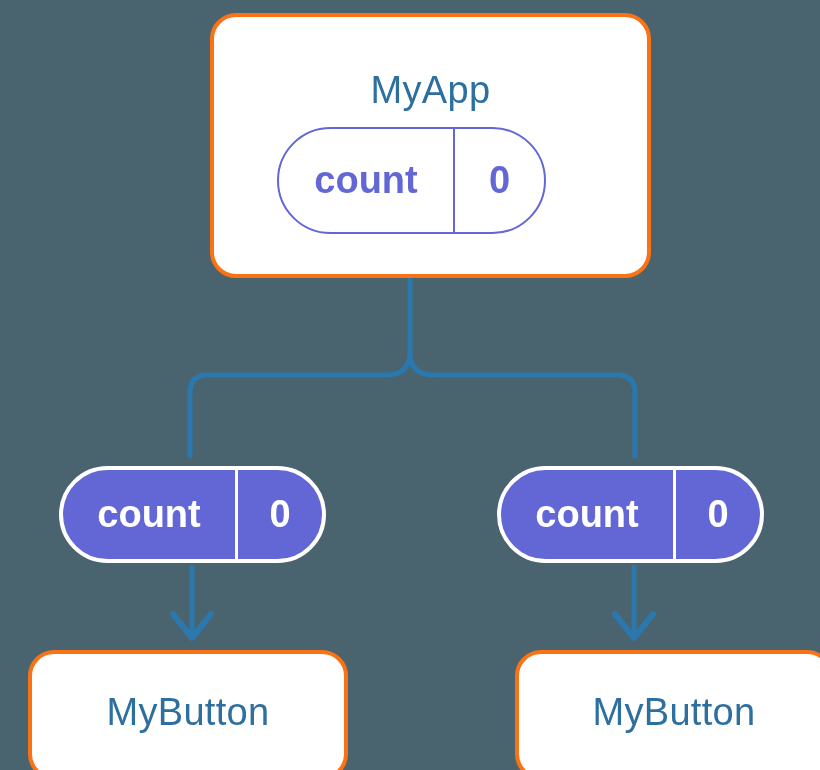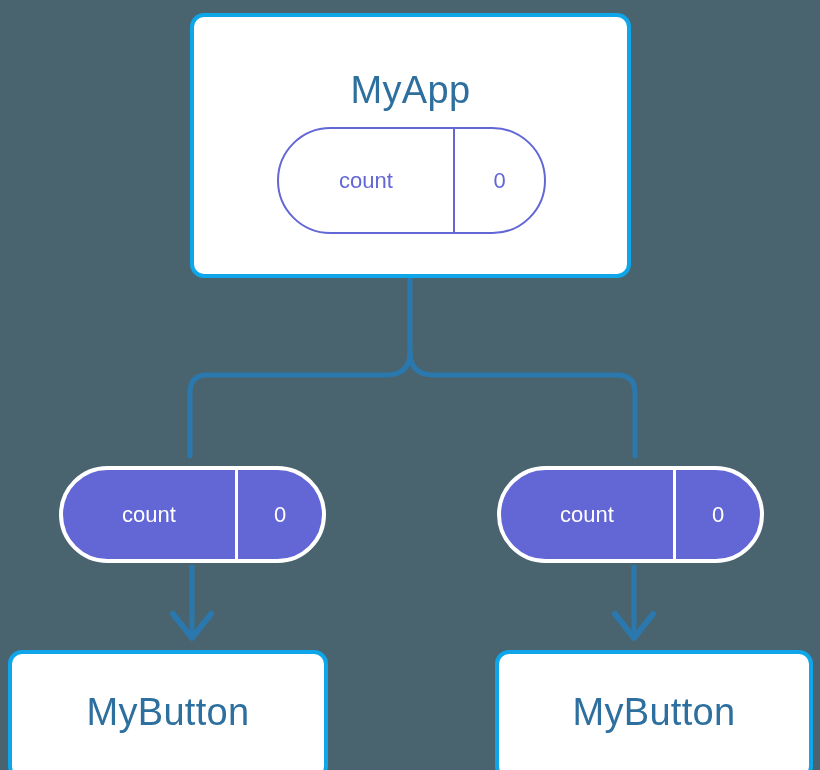--- a/index.html
+++ b/index.html
@@ -24,24 +24,25 @@
     top: 0;
     width: 820px;
     height: 770px;
     pointer-events: none;
   }
 
   
   .comp-box {
     position: absolute;
     background: #ffffff;
-    border: 4px solid #0ea5e9;
-    border-radius: 14px;
+    border: 4px solid #f97316;
+    border-radius: 26px;
     box-sizing: border-box;
     z-index: 3;
+    margin-left: 20px;
   }
   .comp-title {
     color: #2d6f9e;
     font-size: 38px;
     letter-spacing: 0.3px;
     text-align: center;
     white-space: nowrap;
   }
 
   #box-myapp {
@@ -77,23 +78,24 @@
     display: flex;
     align-items: stretch;
     box-sizing: border-box;
     z-index: 4;
   }
   .pill-key,
   .pill-val {
     display: flex;
     align-items: center;
     justify-content: center;
-    font-size: 22px;
+    font-size: 38px;
     box-sizing: border-box;
     white-space: nowrap;
+    font-weight: bold;
   }
 
   
   #pill-myapp {
     left: 277px;
     top: 127px;
     width: 269px;
     height: 107px;
     border: 2px solid #6367d6;
     border-radius: 54px;

